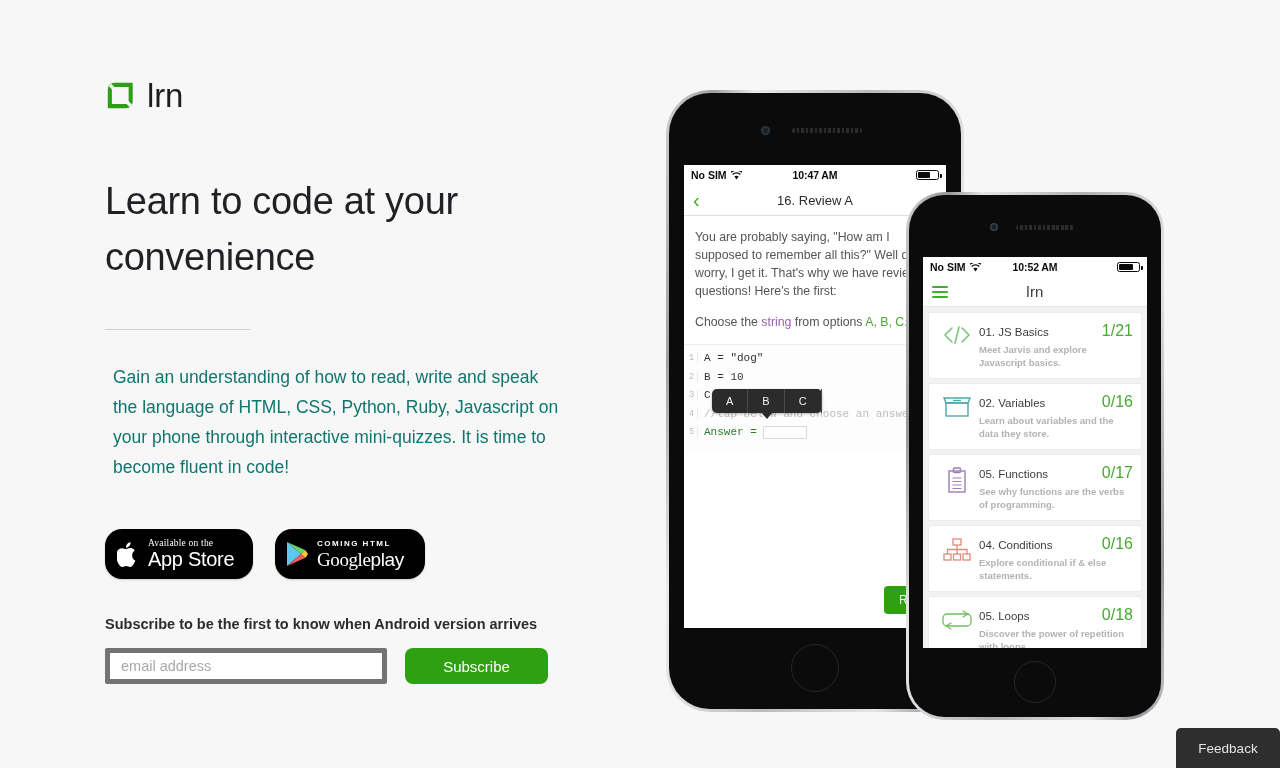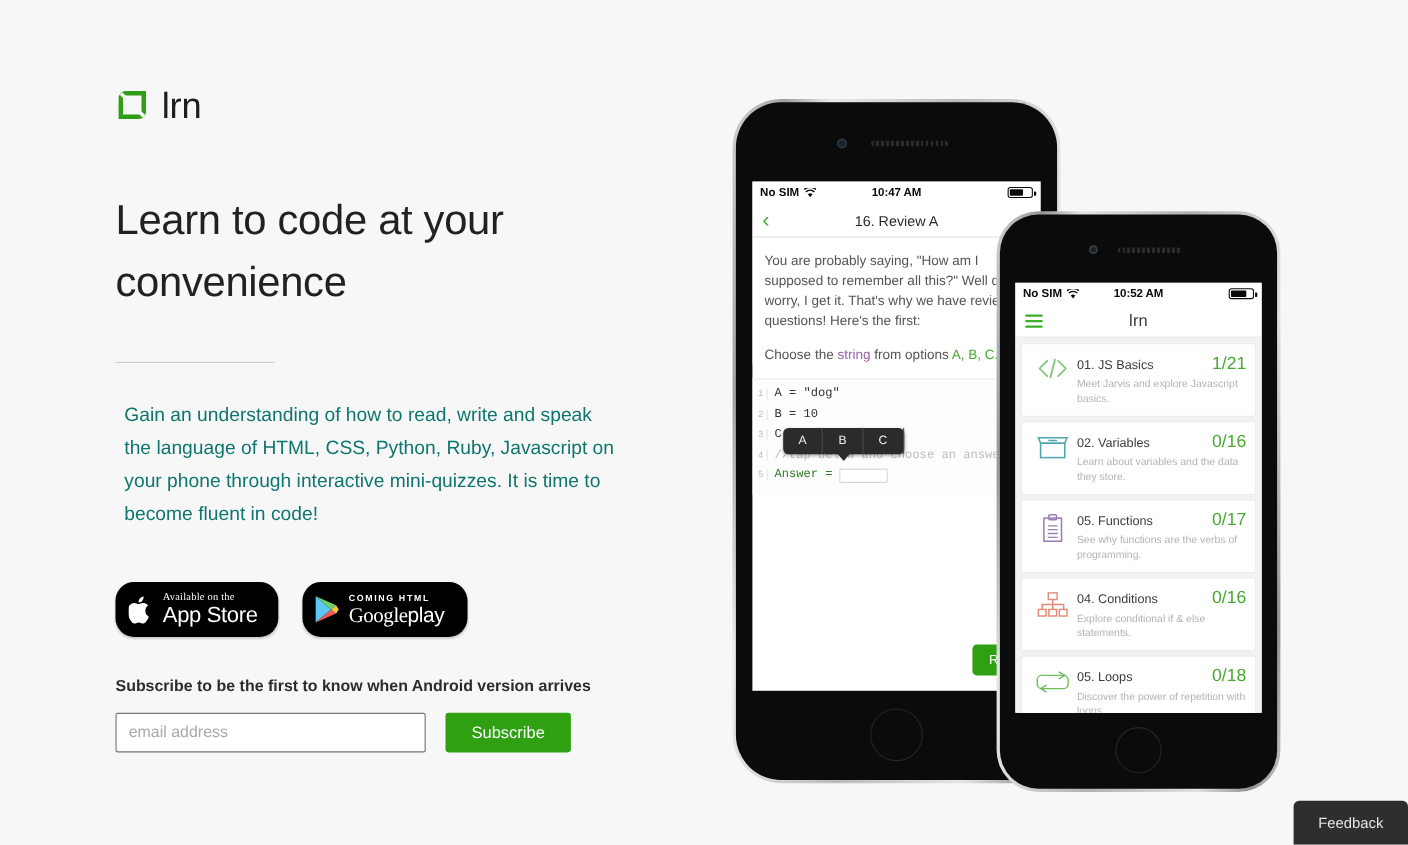--- a/index.html
+++ b/index.html
@@ -66,27 +66,27 @@
     color: #fff; font-size: 19px; line-height: 21px; letter-spacing: -0.4px;
     font-family: "Liberation Serif", serif;
   }
   .badge-google .g-main .lt { font-family: "Liberation Sans", sans-serif; font-weight: 300; }
 
   .subscribe-label {
     margin-top: 37px; font-size: 14.5px; font-weight: 700; color: #2c2c2c;
   }
   .subscribe-row { display: flex; align-items: stretch; gap: 18px; margin-top: 16px; }
   .email-input {
-    width: 282px; height: 36px; border: 1px solid #737373; background: #fff;
+    width: 282px; height: 36px; border: 5px solid #737373; background: #fff;
     border-radius: 2px; padding: 0 11px; font-size: 14.5px; color: #555;
     font-family: "Liberation Sans", sans-serif; outline: none;
   }
   .email-input::placeholder { color: #a9a9a9; }
   .subscribe-btn {
-    width: 114px; height: 36px; border: 0; border-radius: 3px;
+    width: 143px; height: 36px; border: 0; border-radius: 8px;
     background: #2ea012; color: #fff; font-size: 15px; cursor: pointer;
     font-family: "Liberation Sans", sans-serif; font-weight: 400;
   }
 
   
   .phones { position: absolute; left: 0; top: 0; width: 1280px; height: 768px; pointer-events: none; }
   .phone { position: absolute; pointer-events: auto; }
 
   
   .phone1 { left: 666px; top: 90px; width: 298px; height: 622px; }
@@ -219,21 +219,21 @@
   .course-card {
     background: #fff; border-radius: 2px; display: flex; align-items: flex-start;
     padding: 9px 8px 9px 6px; margin-bottom: 6px; cursor: pointer;
     box-shadow: 0 0 0 1px #ececec;
   }
   .course-ico { width: 44px; flex: 0 0 44px; display:flex; align-items:center; justify-content:center; padding-top:2px; }
   .course-main { flex: 1; min-width: 0; }
   .course-head { display: flex; align-items: baseline; justify-content: space-between; gap: 6px; }
   .course-title { font-size: 11.5px; color: #3c3c3c; font-weight: 500; }
   .course-count { font-size: 16px; color: #4aa832; font-weight: 400; flex: 0 0 auto; }
-  .course-desc { font-size: 9.5px; line-height: 13px; color: #b3b3b3; margin-top: 3px; font-weight: 400; }
+  .course-desc { font-size: 9.5px; line-height: 13px; color: #b3b3b3; margin-top: 3px; font-weight: 700; }
 
   
   .feedback-tab {
     position: absolute; right: 0; bottom: 0; width: 104px; height: 40px;
     background: #2e2e2e; border-radius: 5px 5px 0 0; color: #e3e3e3;
     display: flex; align-items: center; justify-content: center;
     font-size: 13.5px; cursor: pointer; z-index: 20;
     font-family: "Liberation Sans", sans-serif;
   }
 </style>

